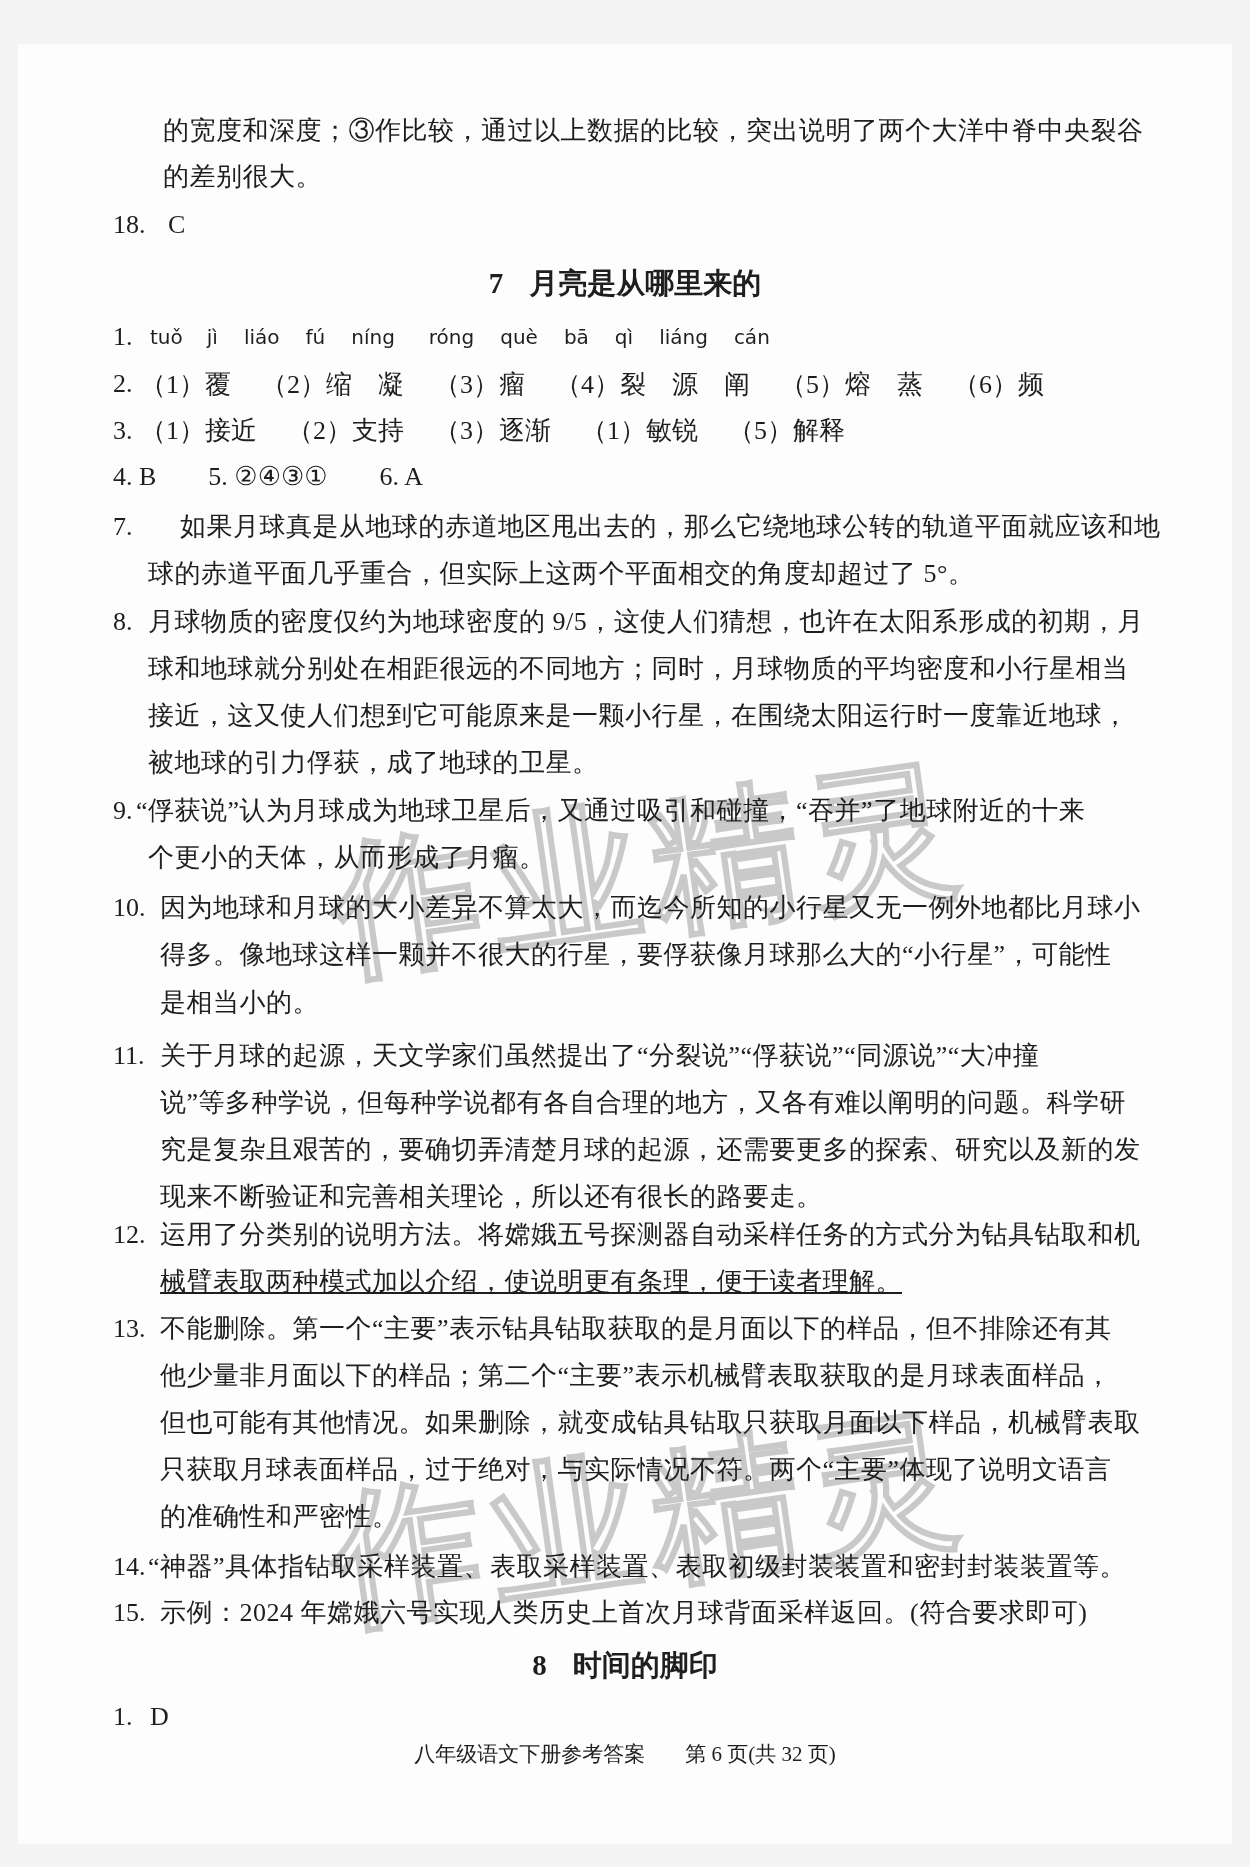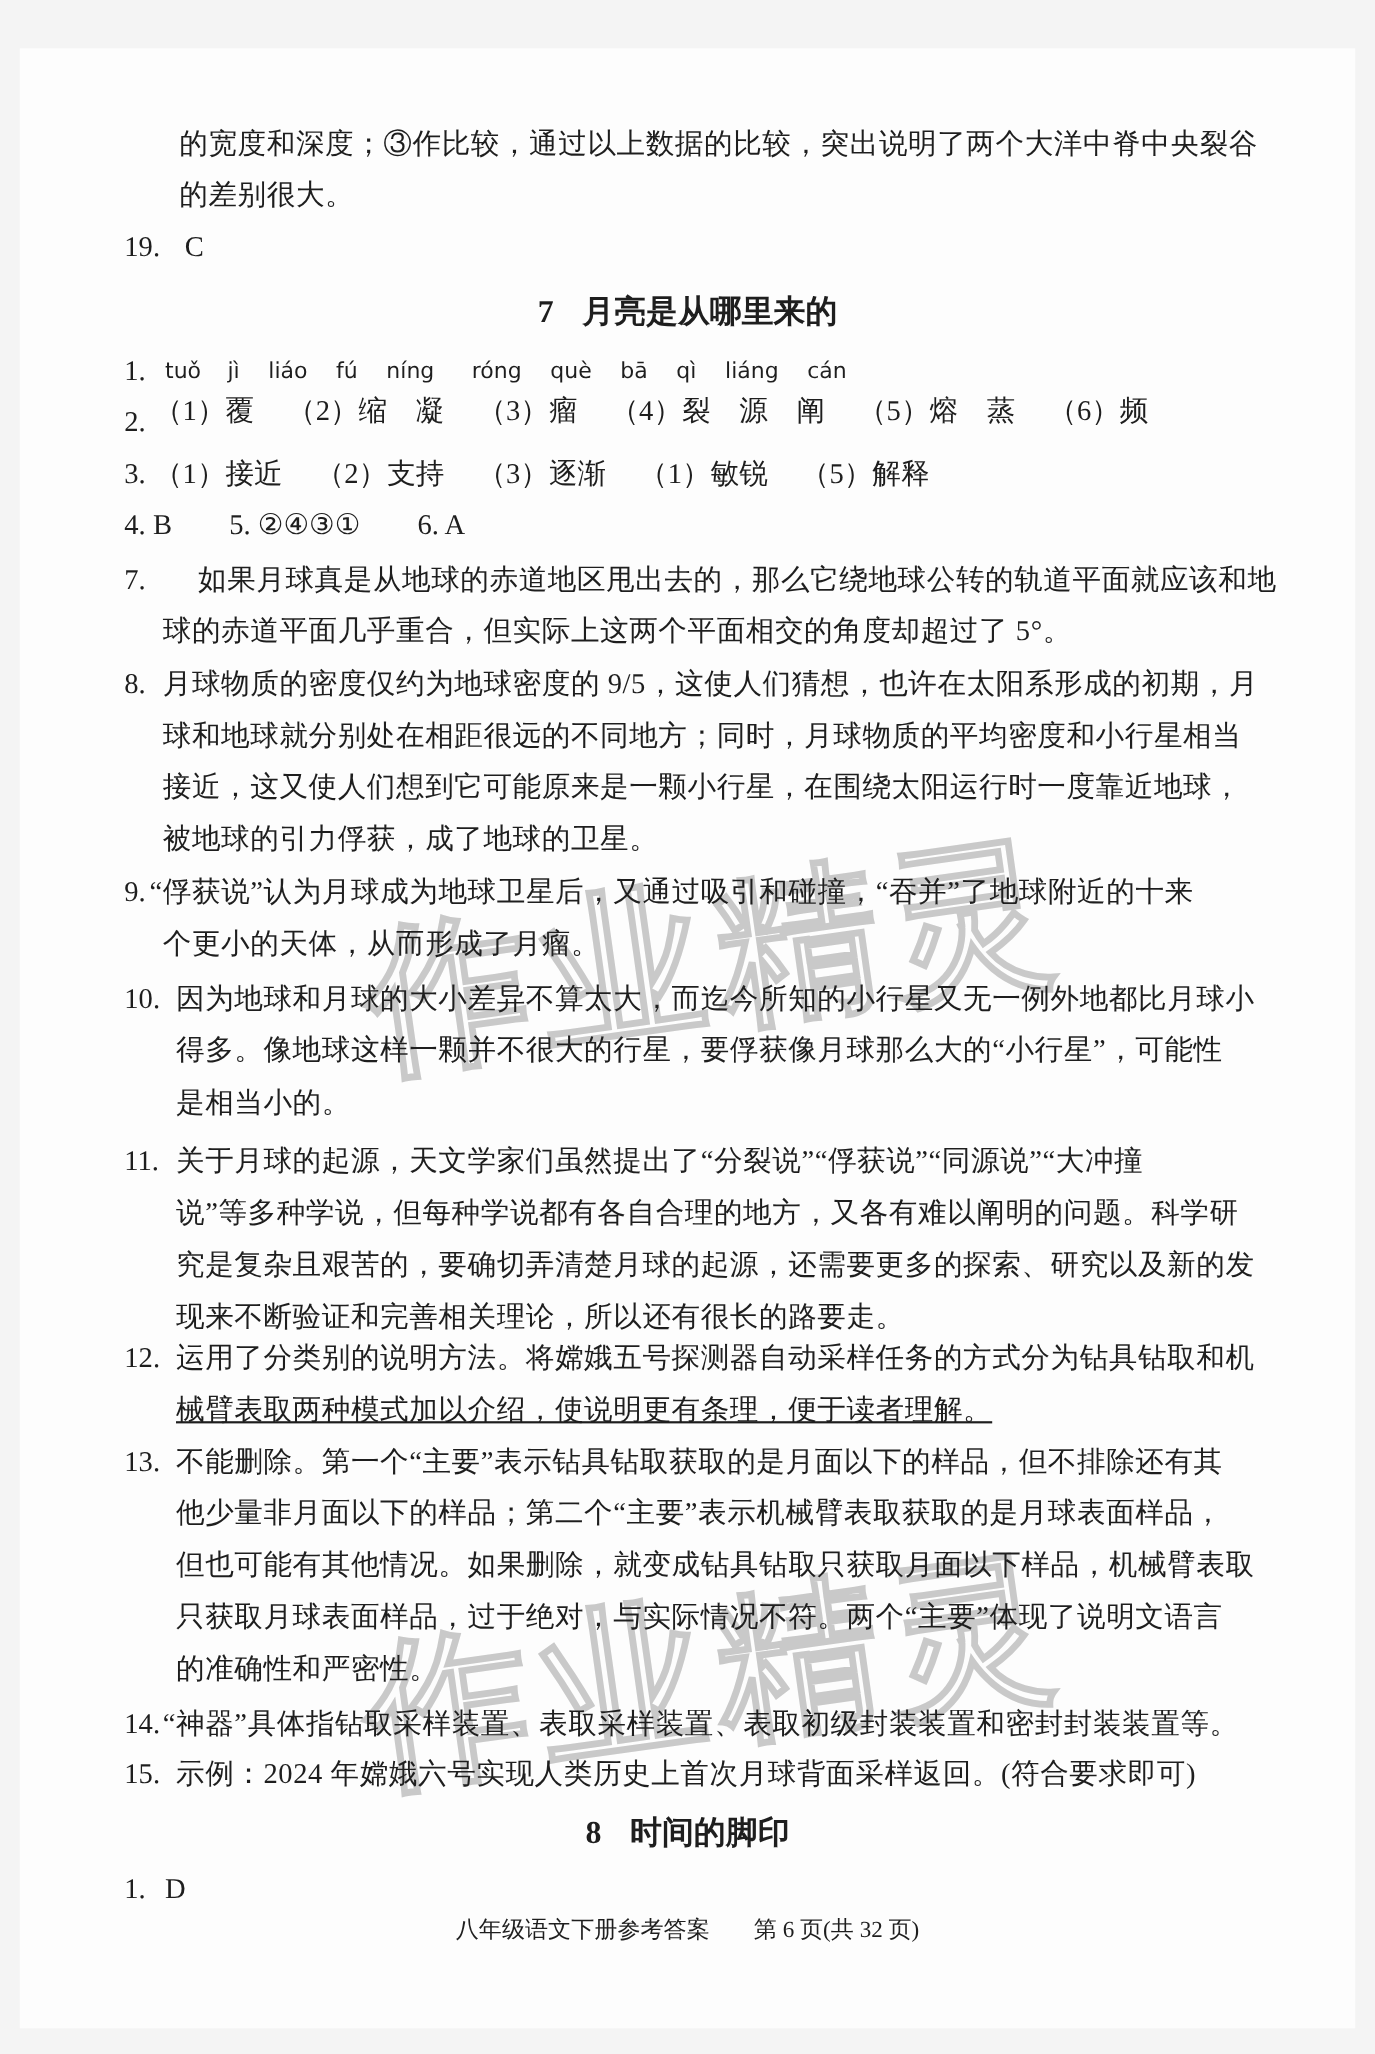--- a/index.html
+++ b/index.html
@@ -47,34 +47,34 @@
 <body>
 
 <div class="page"></div>
 
 <div class="watermark" style="left:330px; top:770px;">作业精灵</div>
 <div class="watermark" style="left:330px; top:1420px;">作业精灵</div>
 
 <div class="ln" style="left:163px; top:114px;">的宽度和深度；③作比较，通过以上数据的比较，突出说明了两个大洋中脊中央裂谷</div>
 <div class="ln" style="left:163px; top:160px;">的差别很大。</div>
 
-<div class="num" style="left:113px; top:208px;">19.</div>
+<div class="num" style="left:113px; top:208px;">18.</div>
 <div class="ln" style="left:168px; top:208px;">C</div>
 
 <div class="title" style="top:264px;">
   <span class="tn">7</span><span>月亮是从哪里来的</span>
 </div>
 
 <div class="num" style="left:113px; top:320px;">1.</div>
 <div class="row" style="left:150px; top:320px; font-family:'DejaVu Sans', sans-serif; font-size:20px;">
   <span class="it" style="margin-right:24px;">tuǒ</span><span class="it" style="margin-right:26px;">jì</span><span class="it" style="margin-right:26px;">liáo</span><span class="it" style="margin-right:26px;">fú</span><span class="it" style="margin-right:34px;">níng</span><span class="it" style="margin-right:26px;">róng</span><span class="it" style="margin-right:26px;">què</span><span class="it" style="margin-right:26px;">bā</span><span class="it" style="margin-right:26px;">qì</span><span class="it" style="margin-right:26px;">liáng</span><span class="it">cán</span>
 </div>
 
 <div class="num" style="left:113px; top:367px;">2.</div>
-<div class="row" style="left:140px; top:357px;text-align:right;">
+<div class="row" style="left:140px; top:368px;text-align:right;">
   <span class="it" style="margin-right:30px;">（1）覆</span><span class="it" style="margin-right:30px;">（2）缩　凝</span><span class="it" style="margin-right:30px;">（3）瘤</span><span class="it" style="margin-right:30px;">（4）裂　源　阐</span><span class="it" style="margin-right:30px;">（5）熔　蒸</span><span class="it">（6）频</span>
 </div>
 
 <div class="num" style="left:113px; top:414px;">3.</div>
 <div class="row" style="left:140px; top:414px;">
   <span class="it" style="margin-right:30px;">（1）接近</span><span class="it" style="margin-right:30px;">（2）支持</span><span class="it" style="margin-right:30px;">（3）逐渐</span><span class="it" style="margin-right:30px;">（1）敏锐</span><span class="it">（5）解释</span>
 </div>
 
 <div class="row" style="left:113px; top:460px;">
   <span class="it" style="margin-right:52px;">4. B</span><span class="it" style="margin-right:52px;">5. ②④③①</span><span class="it">6.  A</span>

